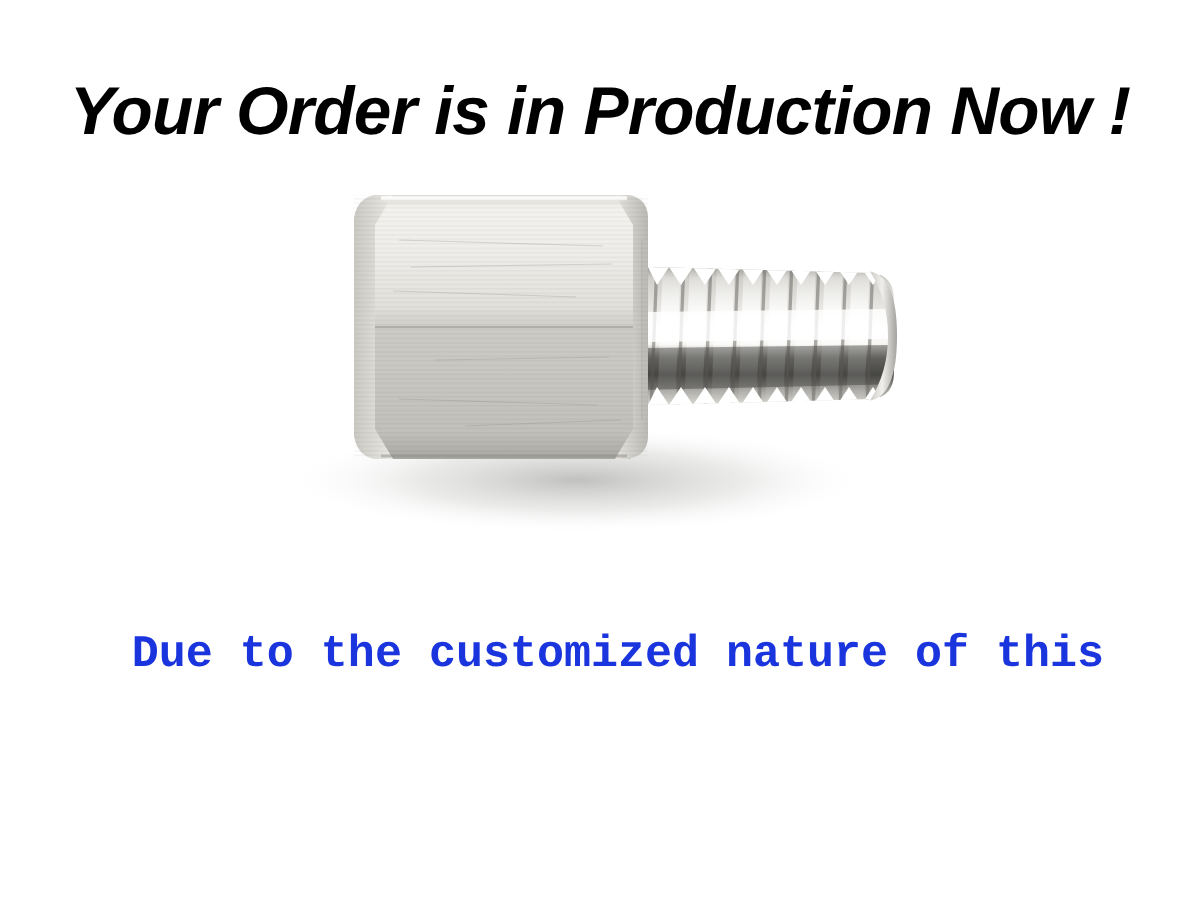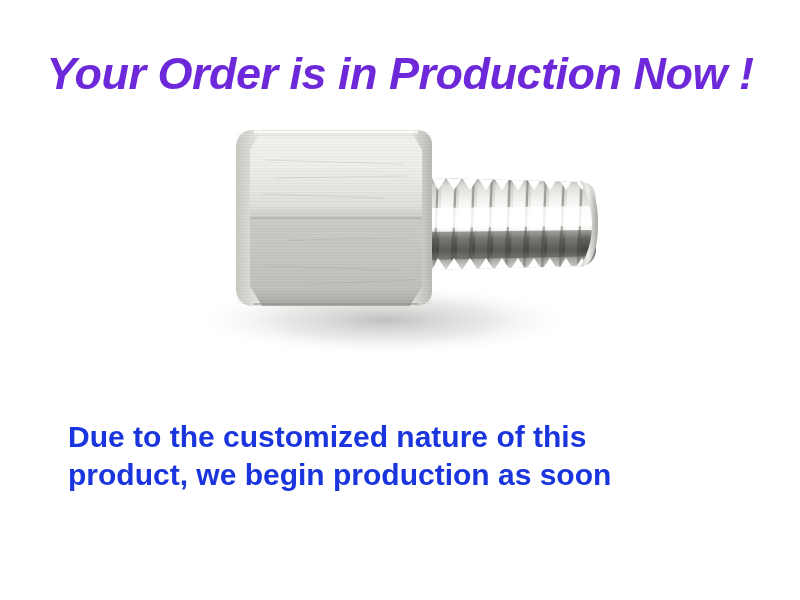--- a/index.html
+++ b/index.html
@@ -30,42 +30,42 @@
     left: 0;
     top: 48px;
     width: 800px;
     text-align: center;
     font-family: "Liberation Sans", sans-serif;
     font-weight: bold;
     font-style: italic;
     font-size: 45px;
     line-height: 52px;
     letter-spacing: -0.5px;
-    color: #6d28d9;
+    color: #000000;
     white-space: nowrap;
   }
 
   
   #photo {
     position: absolute;
     left: 170px;
     top: 120px;
     width: 470px;
     height: 290px;
   }
   #photo svg { display: block; }
 
   
   #bodycopy {
     position: absolute;
-    left: 68px;
+    left: 56px;
     top: 418px;
     width: 680px;
-    text-align: left;
-    font-family: Liberation Sans, sans-serif;
+    text-align: right;
+    font-family: Liberation Mono, monospace;
     font-weight: bold;
     font-size: 30px;
     line-height: 38px;
     color: #1a35dd;
   }
   #bodycopy .line { display: block; white-space: nowrap; }
 </style>
 </head>
 <body>
 
@@ -225,16 +225,15 @@
 
         <path d="M 84,184 L 248,184" stroke="#8f8d89" stroke-width="2" opacity="0.5" fill="none"></path>
 
         <path d="M 258,40 L 258,160" stroke="#b4b2ad" stroke-width="1.2" opacity="0.7" fill="none"></path>
       </g>
     </svg>
   </div>
 
   <div id="bodycopy">
     <span class="line">Due to the customized nature of this</span>
-    <span class="line">product, we begin production as soon</span>
   </div>
 
 </div>
 
 </body></html>

